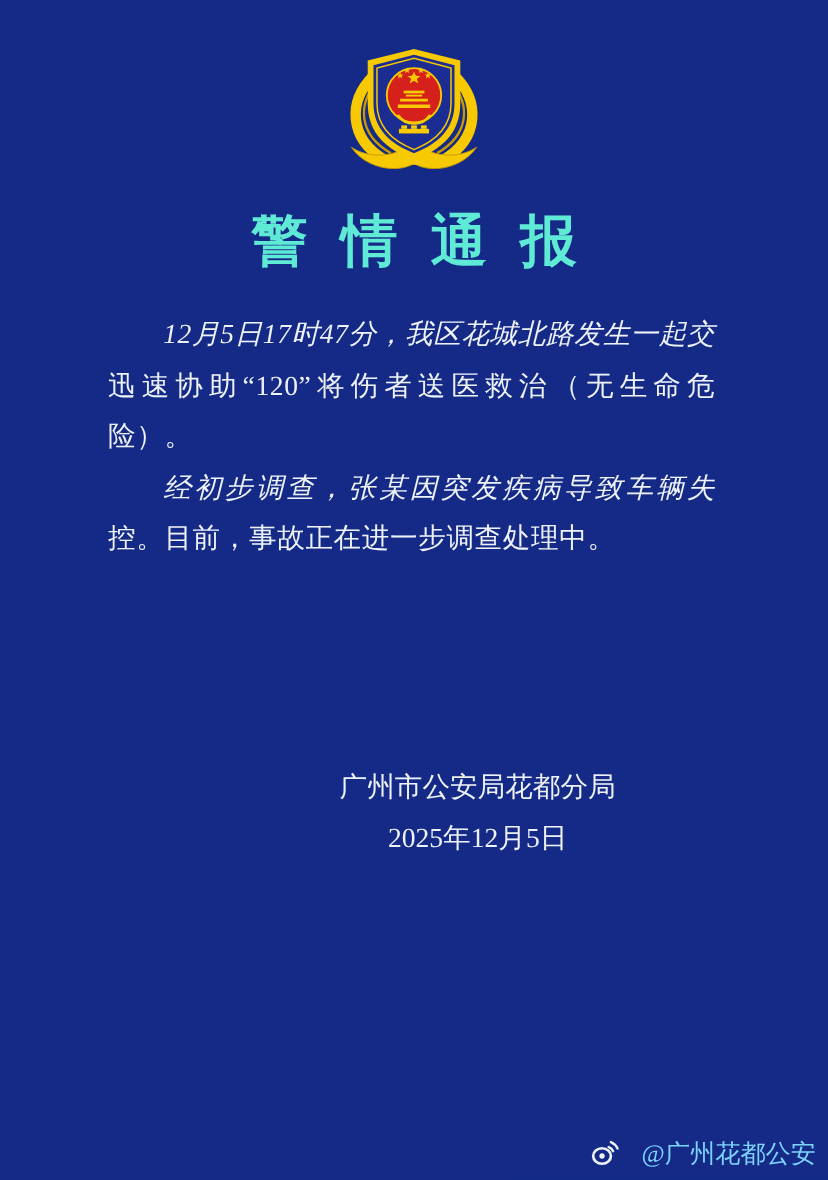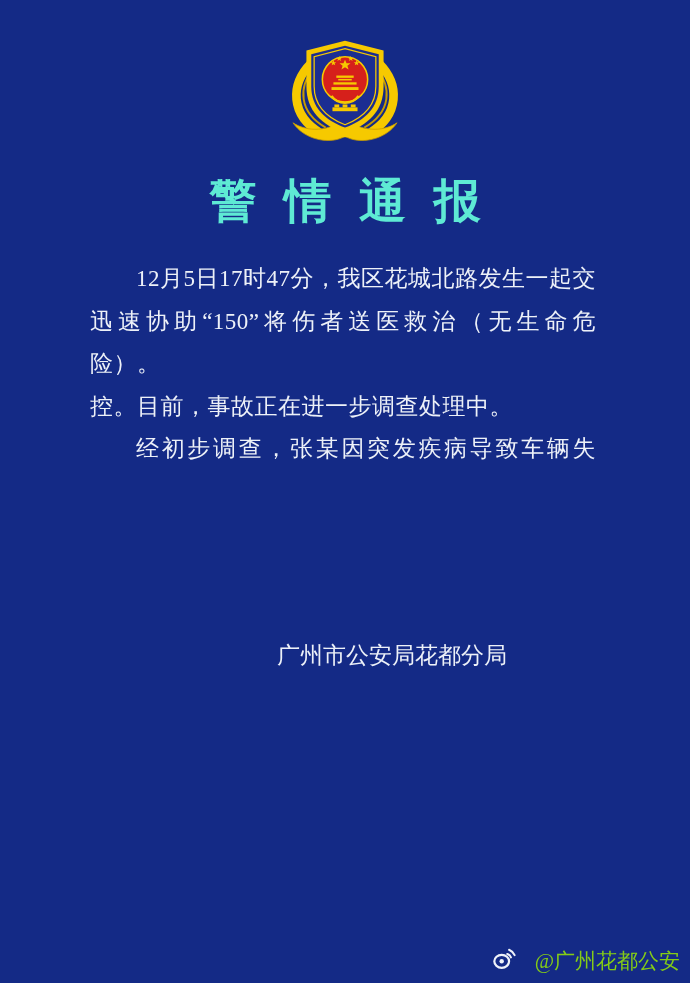--- a/index.html
+++ b/index.html
@@ -35,40 +35,42 @@
     width: 506px;
     font-size: 23px;
   }
   .line {
     height: 42.6px;
     line-height: 42.6px;
     text-align: justify;
     text-align-last: justify;
     letter-spacing: 0.5px;
   }
-  .line.indent { text-indent: 2em; }
+  .line.indent { text-indent: 2em; font-style: italic; }
   .line.last { text-align: left; text-align-last: left; }
   .signature {
     position: absolute;
     top: 634px; left: 277px;
     width: 242px;
+    text-align: center;
     font-size: 23px;
   }
   .signature .sig-line {
     height: 43px;
     line-height: 43px;
     white-space: nowrap;
   }
   .watermark {
     position: absolute;
     right: 10px; bottom: 8px;
     display: flex;
+    align-items: center;
     gap: 19px;
     font-size: 21px;
-    color: #84cc16;
+    color: #7dd3fc;
   }
   .weibo-icon { display: block; }
 </style>
 </head>
 <body>
 
 <div>
 
   <div class="badge">
     <svg class="badge-svg" viewBox="0 0 130 112" width="130" height="108" aria-hidden="true">
@@ -111,28 +113,29 @@
       <rect x="71" y="71" width="5" height="3" fill="#f6c900"></rect>
 
       <rect x="60" y="99" width="10" height="6" rx="2" fill="#f6c900"></rect>
     </svg>
   </div>
 
   <h1 class="notice-title">警 情 通 报</h1>
 
   <div class="body-text">
     <div class="line indent">12月5日17时47分，我区花城北路发生一起交</div>
-    <div class="line">迅速协助“150”将伤者送医救治（无生命危</div>
+    <div class="line">迅速协助“120”将伤者送医救治（无生命危</div>
     <div class="line last">险）。</div>
+    <div class="line indent">经初步调查，张某因突发疾病导致车辆失</div>
     <div class="line last">控。目前，事故正在进一步调查处理中。</div>
-    <div class="line indent">经初步调查，张某因突发疾病导致车辆失</div>
   </div>
 
   <div class="signature">
     <div class="sig-line">广州市公安局花都分局</div>
+    <div class="sig-line">2025年12月5日</div>
   </div>
 
   <div class="watermark">
     <svg class="weibo-icon" viewBox="0 0 26 26" width="24" height="24" aria-hidden="true">
       <ellipse cx="10.5" cy="15.5" rx="8" ry="7" fill="none" stroke="#eef2f9" stroke-width="2.4"></ellipse>
       <circle cx="10.5" cy="15.5" r="2.4" fill="#eef2f9"></circle>
       <path d="M16.5,7.5 A6.5,6.5 0 0 1 20.5,11.2" fill="none" stroke="#eef2f9" stroke-width="2.2" stroke-linecap="round"></path>
       <path d="M18.5,3 A11.5,11.5 0 0 1 24.5,8.8" fill="none" stroke="#eef2f9" stroke-width="2.2" stroke-linecap="round"></path>
     </svg>
     <span>@广州花都公安</span>

